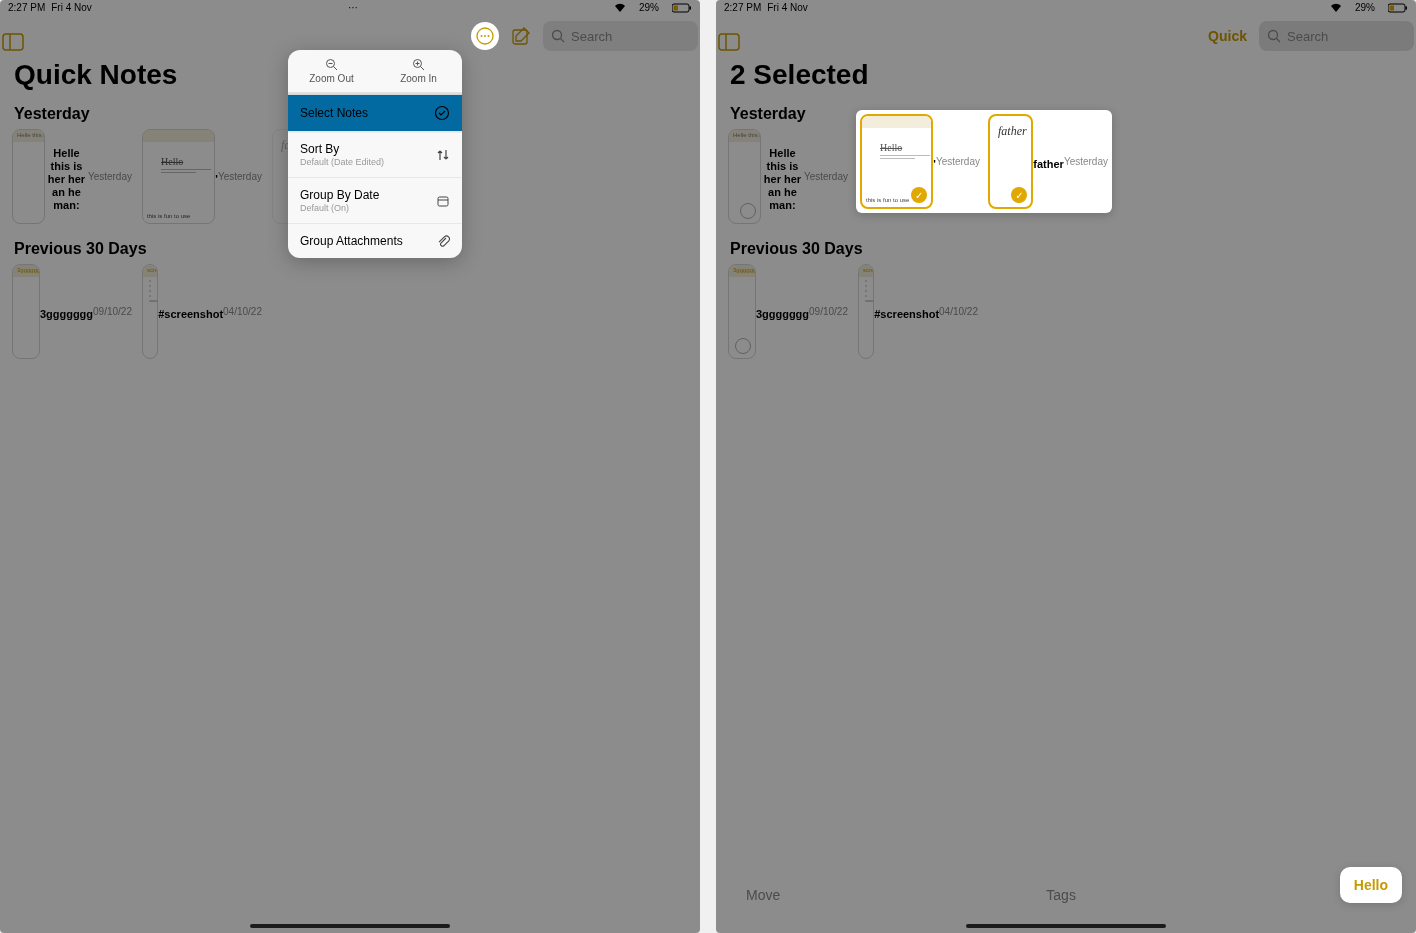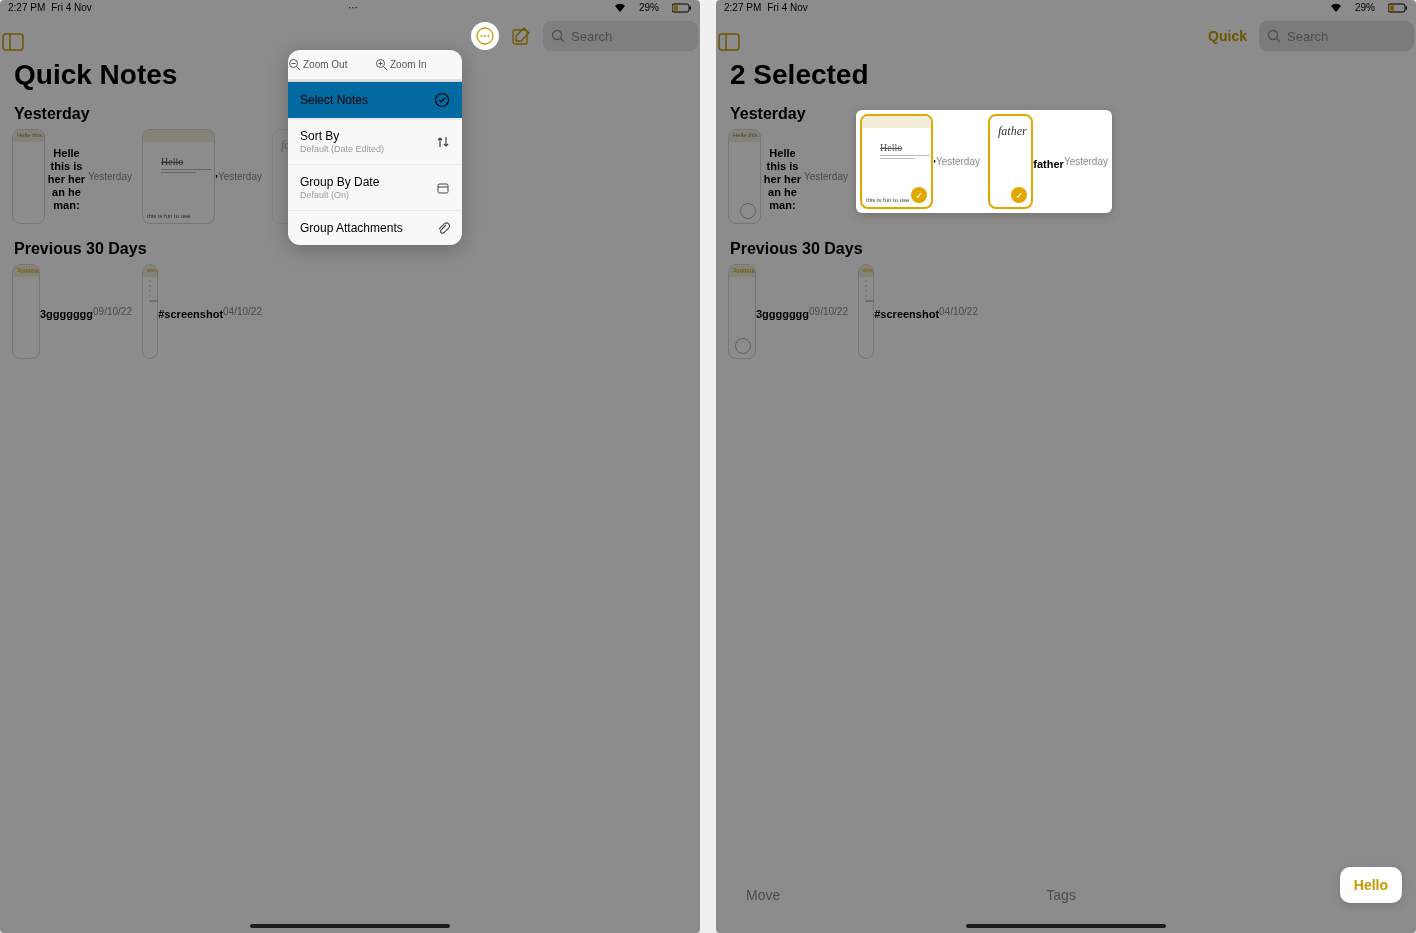--- a/index.html
+++ b/index.html
@@ -86,21 +86,21 @@
   
   .popover {
     position:absolute; top:50px; left:288px; width:174px;
     background:#f8f8f8; border-radius:12px;
     box-shadow:0 4px 20px rgba(0,0,0,0.25); z-index:20; overflow:hidden;
     font-size:12px;
   }
   .pop-zoom { display:flex; border-bottom:3px solid #e0e0e0; }
   .pop-zoom > div {
     flex:1; text-align:center; padding:8px 0; font-size:10px; color:#555;
-    display:flex; flex-direction:row; align-items:center; gap:2px;
+    display:flex; flex-direction:column; align-items:center; gap:2px;
   }
   .pop-item {
     display:flex; justify-content:space-between; align-items:center;
     padding:10px 12px; border-bottom:1px solid #e8e8e8;
   }
   .pop-item.highlight {
     background:#0369a1; position:relative; z-index:25;
     box-shadow:0 0 0 1px rgba(0,0,0,0.05);
   }
   .pop-item .sub { display:block; font-size:9px; color:#999; margin-top:1px;}

